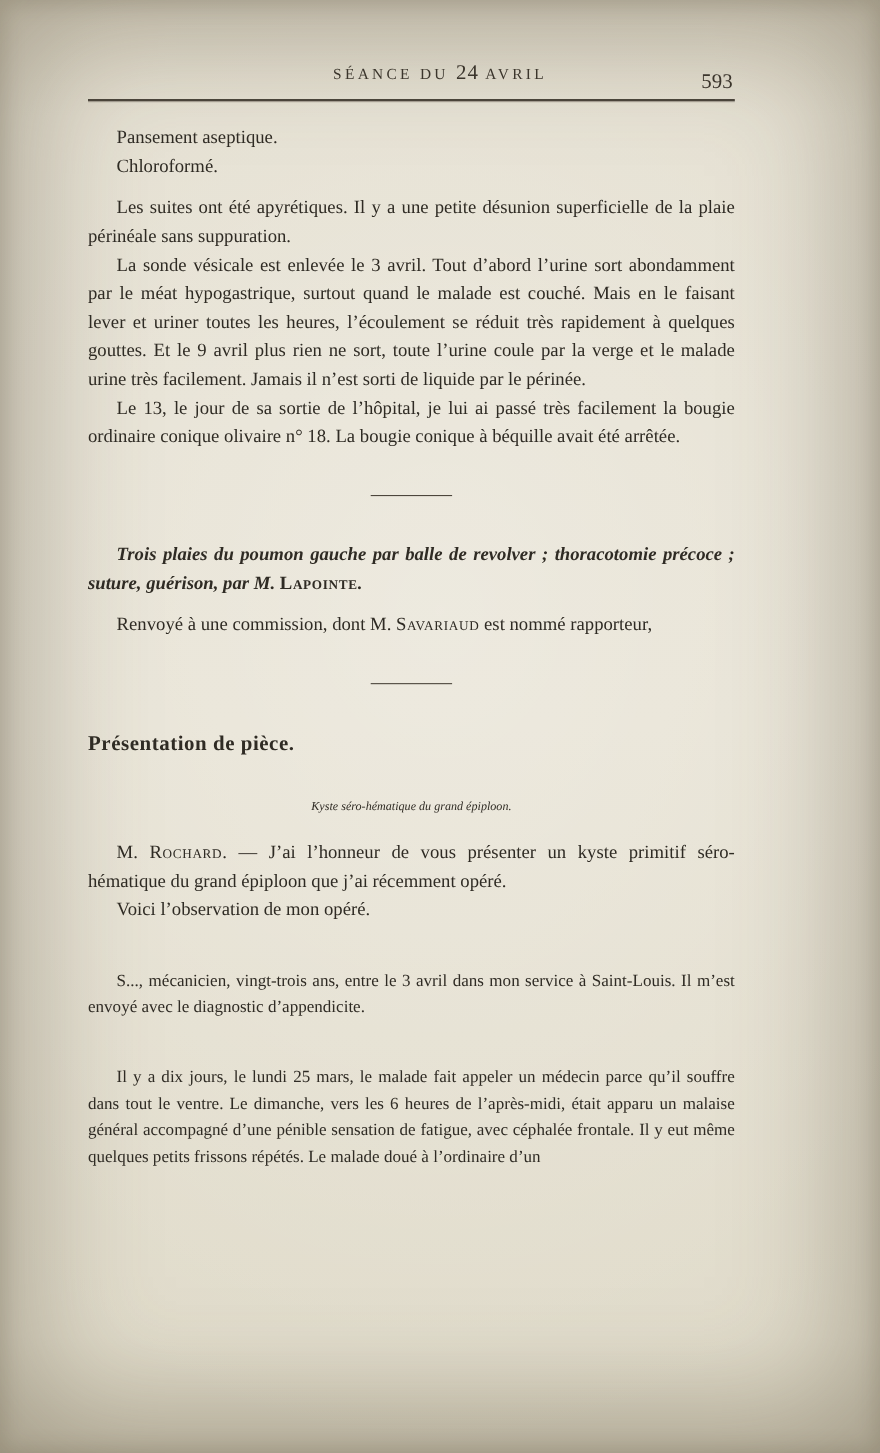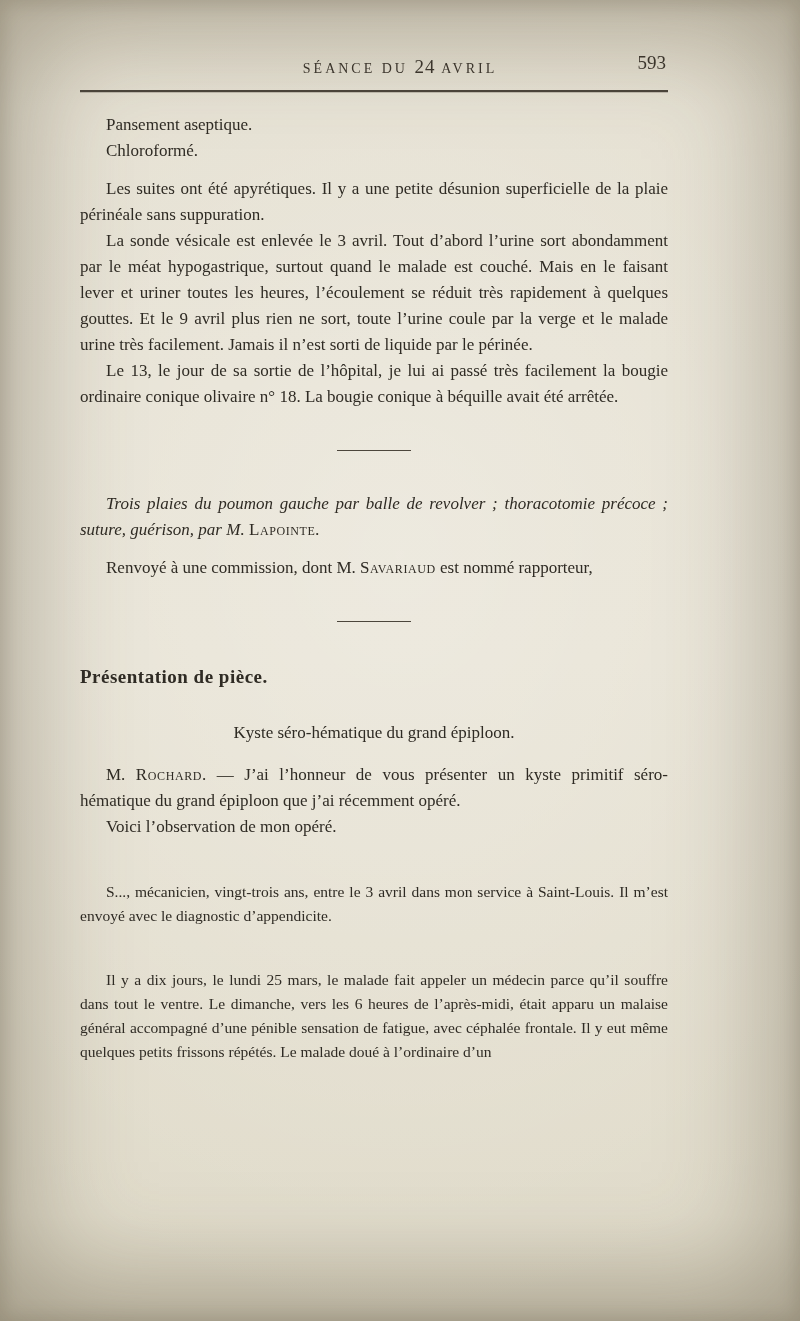--- a/index.html
+++ b/index.html
@@ -35,21 +35,21 @@
     color: #3b352c;
     white-space: nowrap;
     text-align: center;
   }
   .header-title .num {
     font-size: 19px;
     letter-spacing: 1px;
   }
   .page-number {
     position: absolute;
-    top: 52px;
+    top: 64px;
     right: 134px;
     font-size: 19px;
     color: #3b352c;
   }
   .header-rule {
     height: 2px;
     background: #4a443a;
     margin: 12px 132px 0 80px;
     box-shadow: 0 1px 0 rgba(74,68,58,0.25);
   }
@@ -58,33 +58,34 @@
   }
   .para {
     margin: 0;
     text-align: justify;
     font-size: 17px;
     line-height: 26px;
   }
   .indent { text-indent: 26px; }
   .sp     { margin-top: 12px; }
   .sp-lg  { margin-top: 16px; }
-  .italic { font-style: italic; }
+  .italic { font-style: italic; font-weight: bold; }
   .small  { font-size: 15.5px; line-height: 24px; margin-top: 40px; }
   .heading {
     margin: 42px 0 0;
     font-weight: bold;
     font-size: 19px;
     letter-spacing: 0.5px;
     text-indent: 0;
   }
   .subtitle {
     margin: 30px 0 0;
     text-align: center;
-    font-size: 17px;
+    font-style: italic;
+    font-size: 11px;
     text-indent: 0;
   }
   .sc {
     font-variant: small-caps;
     font-style: normal;
     letter-spacing: 0.6px;
   }
   .divider {
     width: 74px;
     height: 0;

